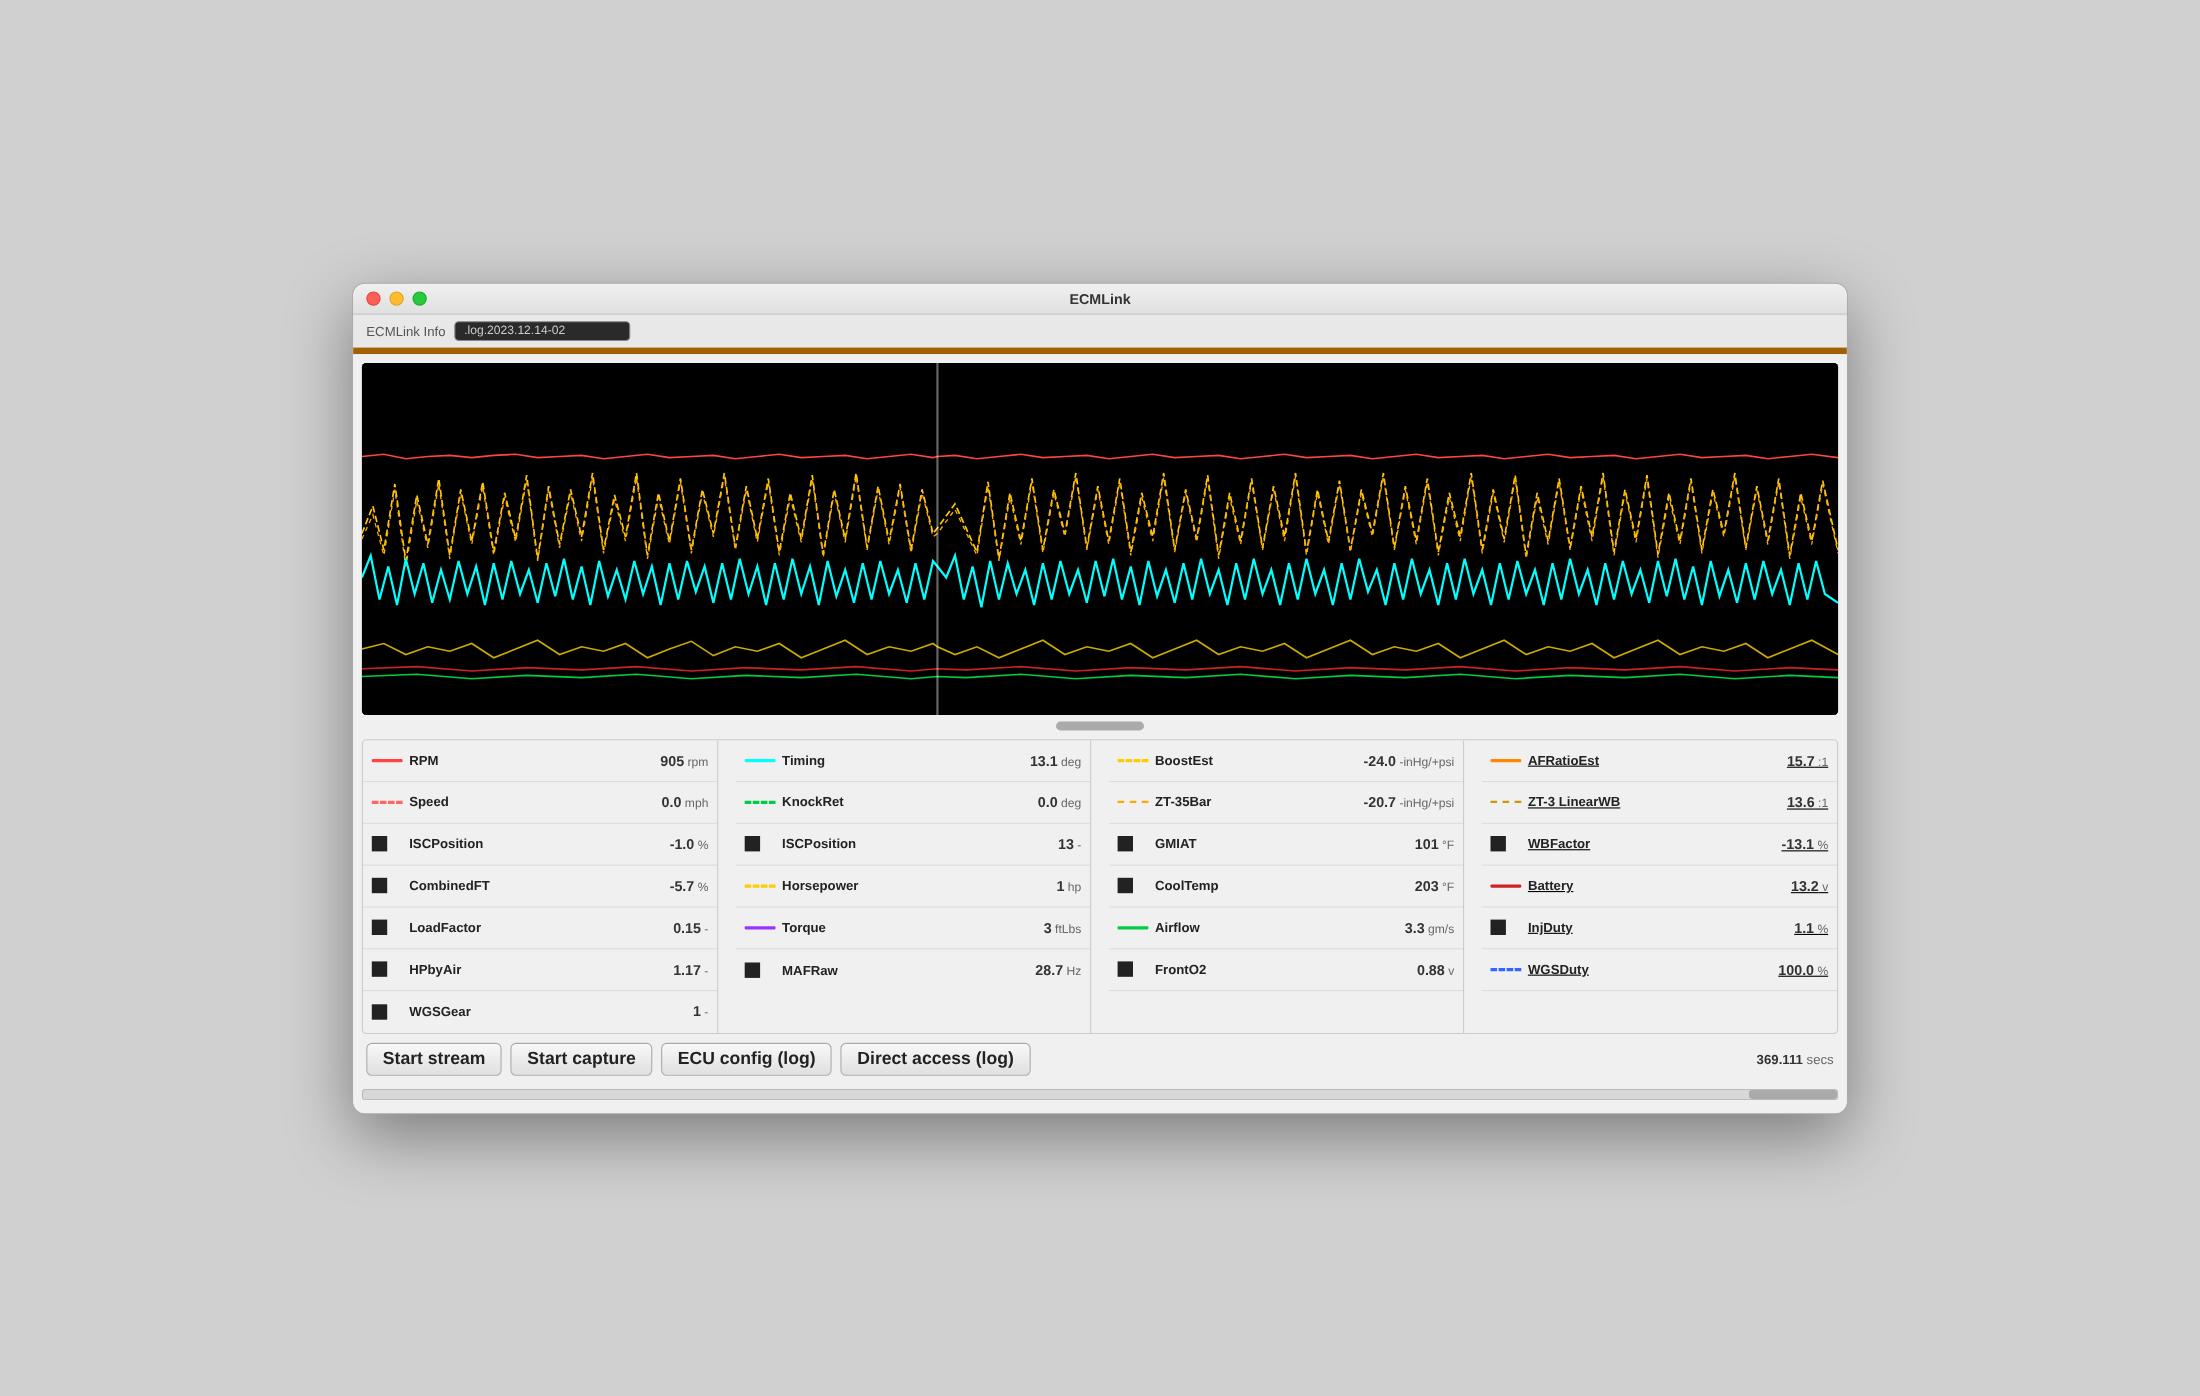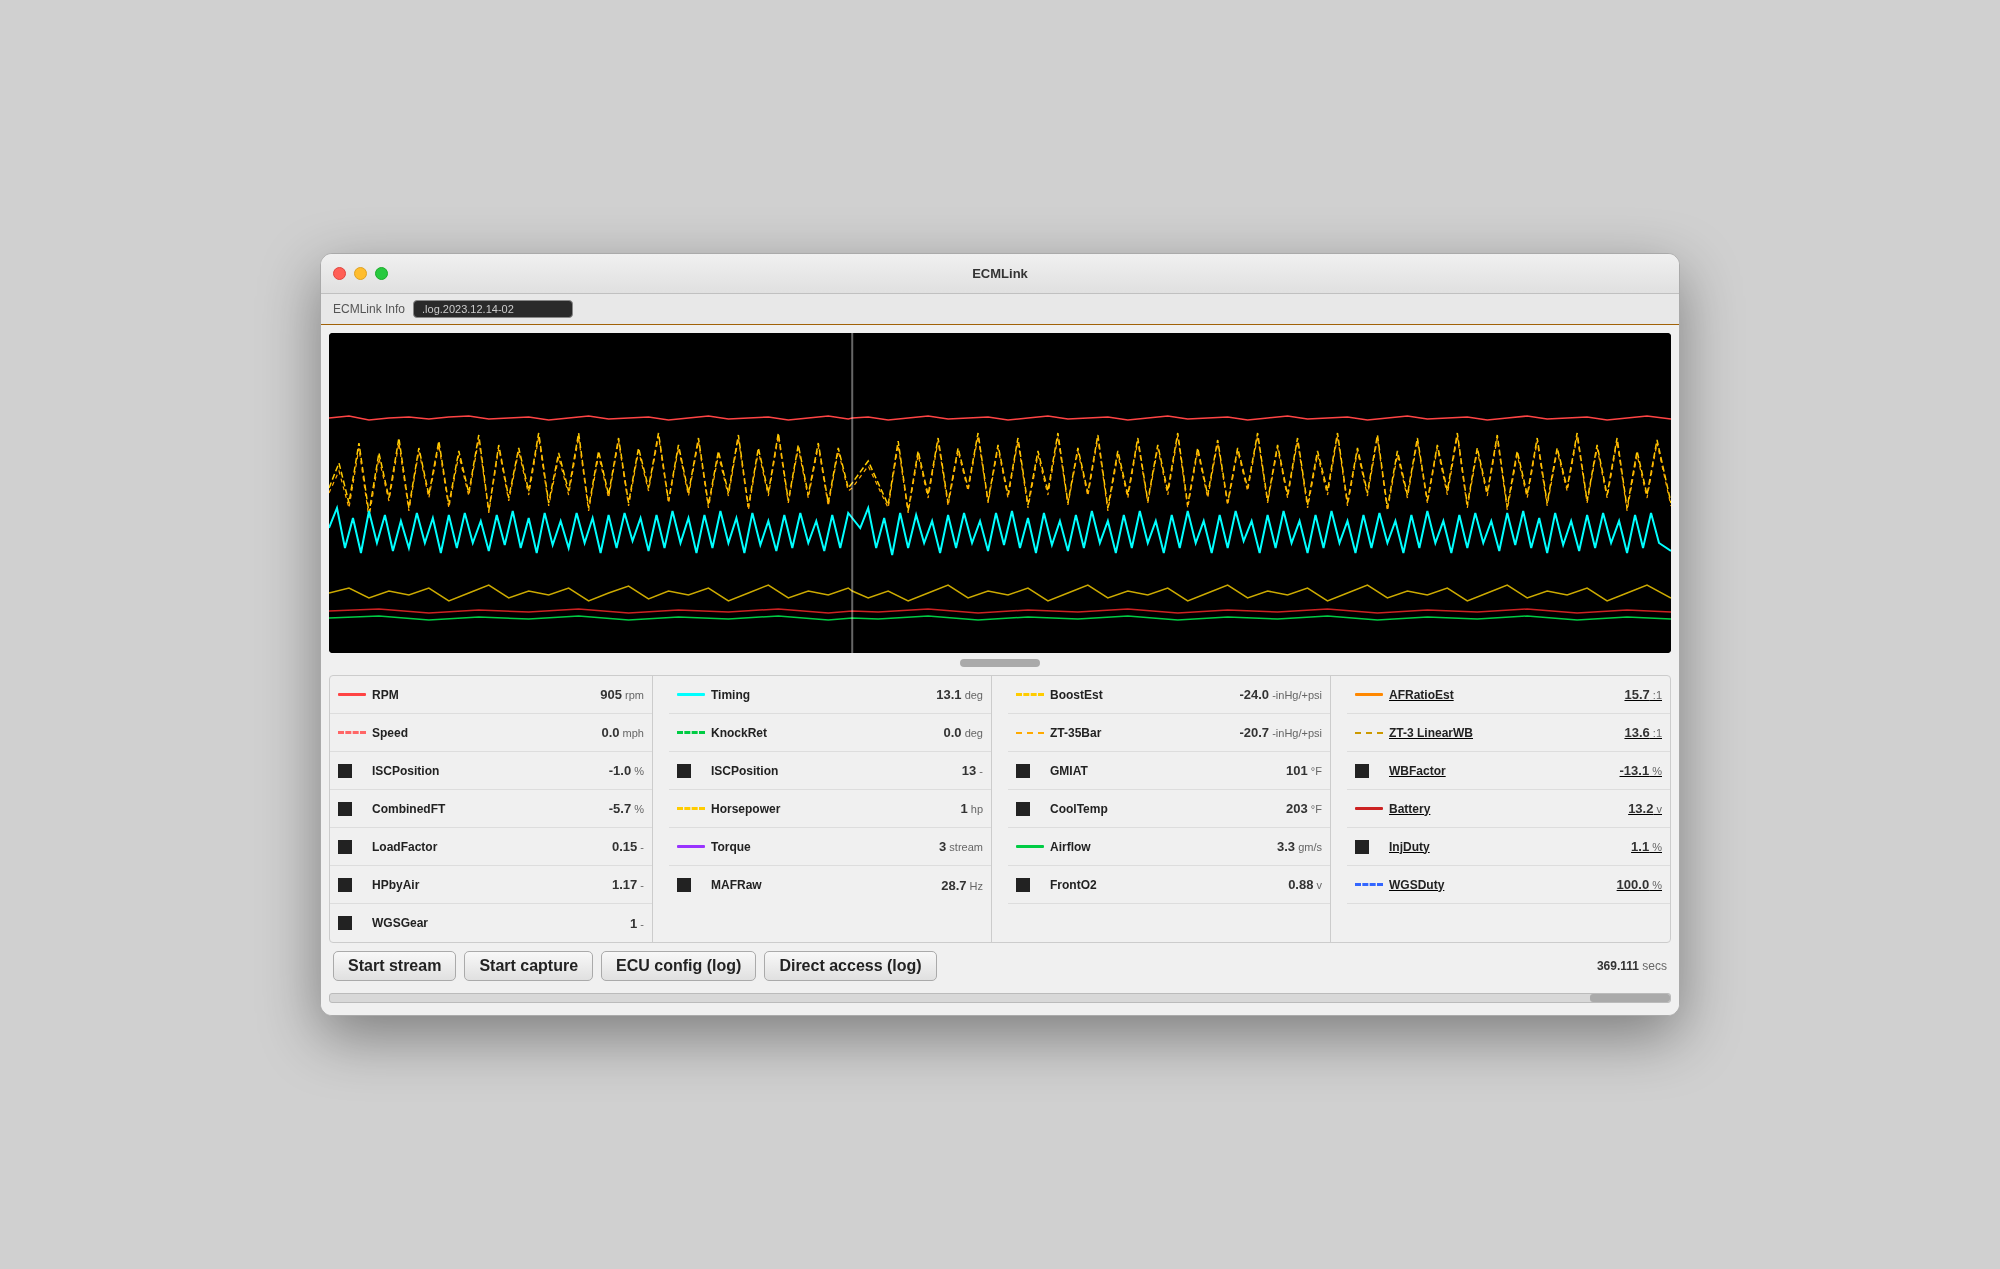--- a/index.html
+++ b/index.html
@@ -14,21 +14,21 @@
     .window {
       width: 1360px;
       background: #ececec;
       border-radius: 12px;
       box-shadow: 0 20px 60px rgba(0,0,0,0.4);
       overflow: hidden;
       border: 1px solid #aaa;
     }
     .titlebar {
       background: linear-gradient(to bottom, #f0f0f0, #e0e0e0);
-      height: 40px;
+      height: 28px;
       display: flex;
       align-items: center;
       justify-content: center;
       position: relative;
       border-bottom: 1px solid #c0c0c0;
     }
     .titlebar-title {
       font-size: 13px;
       font-weight: 600;
       color: #333;
@@ -44,21 +44,21 @@
     .wc-close { background: #ff5f56; border: 1px solid #e0443e; }
     .wc-min { background: #ffbd2e; border: 1px solid #dea123; }
     .wc-max { background: #27c93f; border: 1px solid #1aab29; }
 
     .toolbar {
       background: #e8e8e8;
       padding: 6px 12px;
       display: flex;
       align-items: center;
       gap: 8px;
-      border-bottom: 1px solid #a16207;
+      border-bottom: 6px solid #a16207;
     }
     .toolbar-label {
       font-size: 12px;
       color: #555;
     }
     .toolbar-input {
       background: #2a2a2a;
       color: #ccc;
       border: 1px solid #888;
       border-radius: 4px;
@@ -331,21 +331,21 @@
               <div class="legend-dashed" style="border-color:#ffcc00;border-top-style:dashed;"></div>
             </div>
             <span class="data-label">Horsepower</span>
             <div class="data-value"><span class="number">1</span><span class="unit"> hp</span></div>
           </div>
           <div class="data-row">
             <div class="legend-icon">
               <div class="legend-line" style="background:#9933ff;"></div>
             </div>
             <span class="data-label">Torque</span>
-            <div class="data-value"><span class="number">3</span><span class="unit"> stream</span></div>
+            <div class="data-value"><span class="number">3</span><span class="unit"> ftLbs</span></div>
           </div>
           <div class="data-row">
             <div class="legend-icon">
               <div class="legend-box" style="background:#222;"></div>
             </div>
             <span class="data-label">MAFRaw</span>
             <div class="data-value"><span class="number">28.7</span><span class="unit"> Hz</span></div>
           </div>
         </div>
         <div class="data-column">

